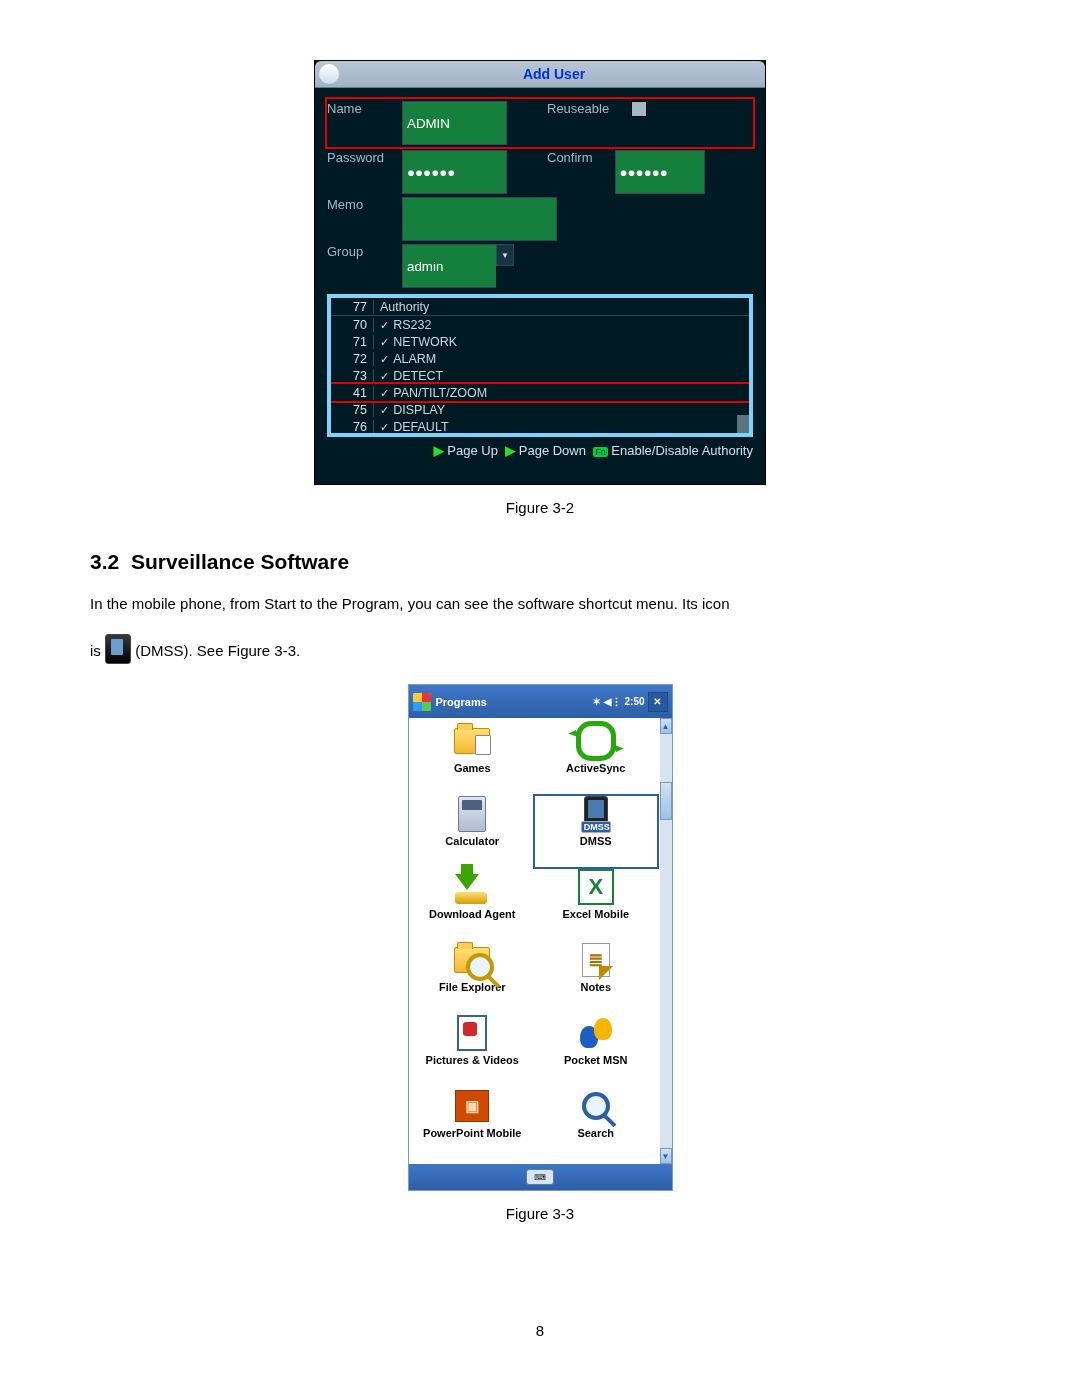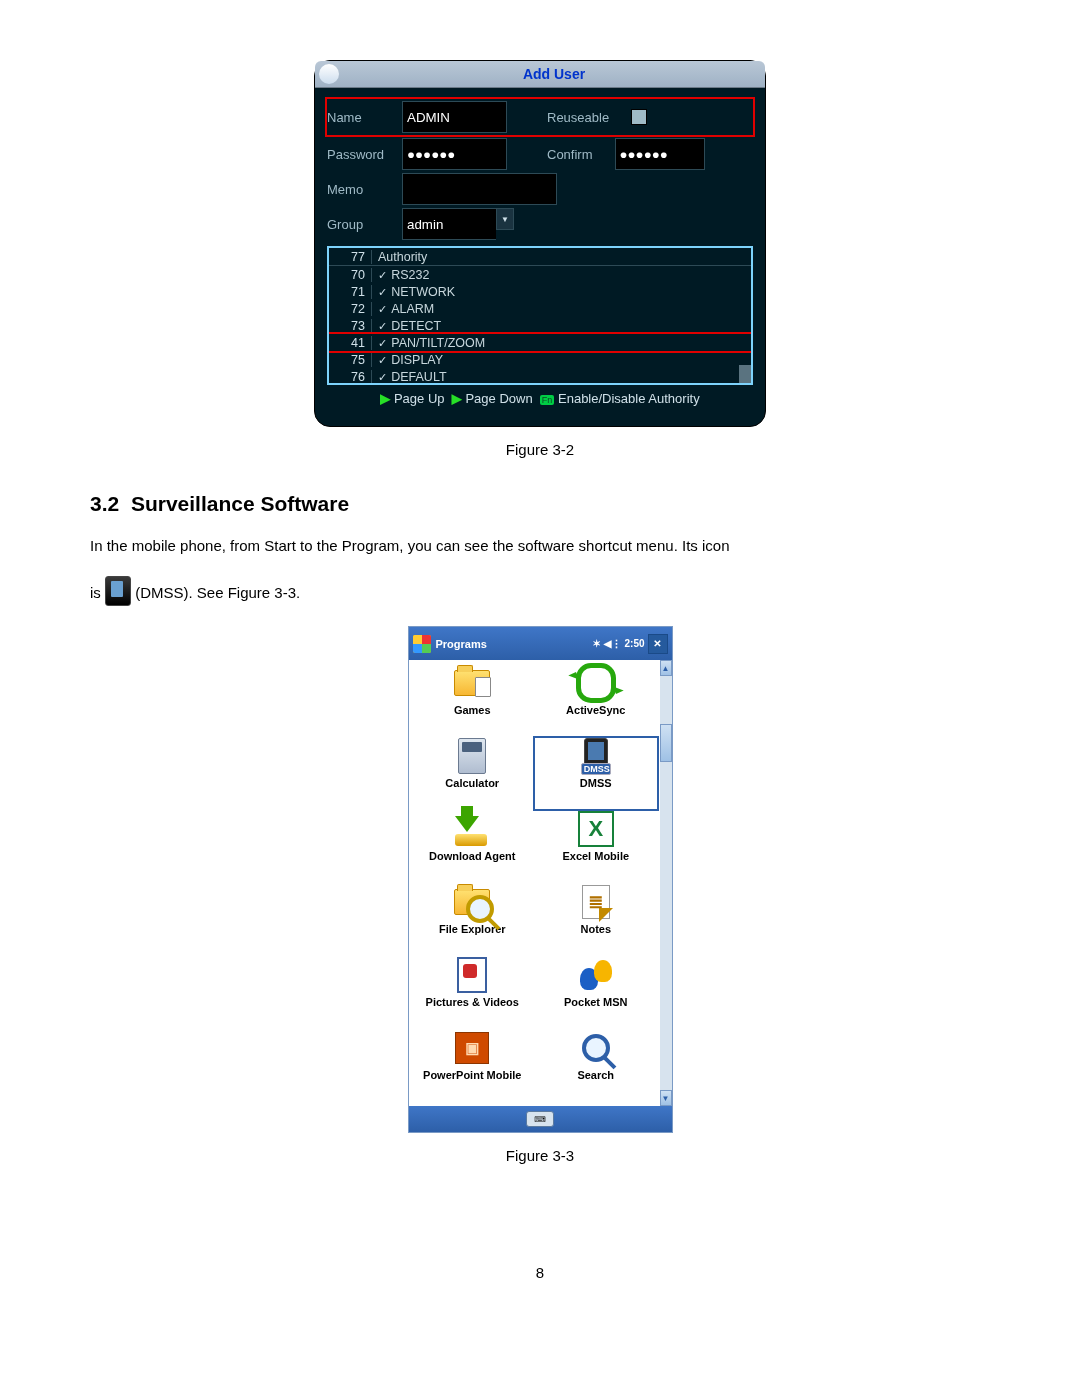--- a/index.html
+++ b/index.html
@@ -1,40 +1,40 @@
 <!DOCTYPE html>
 <html><head>
 <meta charset="utf-8">
 <style>
 body{font-family:Arial,sans-serif;font-size:15px;color:#000;background:#fff;margin:0;padding:60px 90px}
 .page{max-width:900px;margin:0 auto}
 
 
-.dvr{width:450px;margin:0 auto;background:#001a24;color:#c7d7dd;border:1px solid #000;border-radius:16px;font-size:13px}
+.dvr{width:450px;margin:0 auto;background:#001a24;color:#c7d7dd;border:1px solid #000;border-radius:0;font-size:13px}
 .dvr-titlebar{display:flex;align-items:center;background:linear-gradient(#b9c7d6,#9fb2c5);height:26px;border-radius:6px 6px 0 0;border-bottom:1px solid #6c7a88}
 .dvr-title{flex:1;text-align:center;font-weight:bold;color:#0033cc;font-size:14px}
 .dvr-logo{width:20px;height:20px;border-radius:10px;background:linear-gradient(#fff,#ccddee);margin:0 4px}
 .dvr-body{padding:8px 12px}
-.dvr-row{display:flex;align-items:center;margin:3px 0}
+.dvr-row{display:flex;align-items:flex-start;margin:3px 0}
 .dvr-row .lab{width:75px;color:#9fbac6}
-.dvr-input{background:#000000;color:#fff;border:1px solid #2d4a56;height:18px;padding:6px 4px;width:95px}
+.dvr-input{background:#15803d;color:#fff;border:1px solid #2d4a56;height:18px;padding:12px 4px;width:95px}
 .dvr-input.wide{width:145px}
 .reuse-lab{color:#9fbac6;margin-left:40px;margin-right:22px}
 .dvr-check{width:14px;height:14px;background:#9fbac6;border:1px solid #000;display:inline-block}
 .dvr-select{display:flex}
 .dvr-select .dvr-input{width:85px;border-right:0}
 .dvr-dd{width:16px;height:20px;background:#1a3340;border:1px solid #2d4a56;display:flex;align-items:center;justify-content:center;color:#cfe0e8;font-size:8px}
 .redbox{outline:2px solid #e00000}
-.auth{border:2px solid #7dd3fc;margin-top:6px;height:135px;overflow:hidden;position:relative}
+.auth{border:4px solid #7dd3fc;margin-top:6px;height:135px;overflow:hidden;position:relative}
 .auth-row{display:flex;font-size:12.5px;height:17px;align-items:center}
 .auth-num{width:36px;text-align:right;padding-right:6px;color:#cfe0e8;border-right:1px solid #2d4a56}
 .auth-name{padding-left:6px;display:flex;align-items:center;gap:4px}
 .tick::before{content:"✓";color:#cfe0e8;font-size:11px}
 .scroll{position:absolute;right:0;bottom:0;width:12px;height:18px;background:#5a7380}
-.nav{color:#cfe0e8;text-align:center;font-size:13px;margin:6px 0 12px}
+.nav{color:#cfe0e8;text-align:right;font-size:13px;margin:6px 0 18px}
 .nav .g{color:#27e027;font-weight:bold}
 .nav .fn{color:#0a4a26;background:#0c4;font-size:9px;padding:0 2px;border-radius:2px}
 .btnrow{display:flex;justify-content:center;gap:14px;margin:6px 0 10px}
 .dvr-btn{background:linear-gradient(#3a5560,#173038);color:#cfe0e8;border:1px solid #000;border-radius:9px;width:78px;height:20px;font-size:12.5px;display:flex;align-items:center;justify-content:center}
 
 .caption{text-align:center;font-size:15px;margin:14px 0 34px}
 .heading{font-size:21px;font-weight:bold;margin:20px 0 6px}
 .para{line-height:2.0}
 .dmss-inline{display:inline-block;width:24px;height:28px;vertical-align:-8px;background:linear-gradient(#3a3a3a,#000);border:1px solid #444;border-radius:3px;position:relative}
 .dmss-inline::after{content:"";position:absolute;left:5px;top:4px;width:12px;height:16px;background:#6aa0d0;border-radius:1px}

